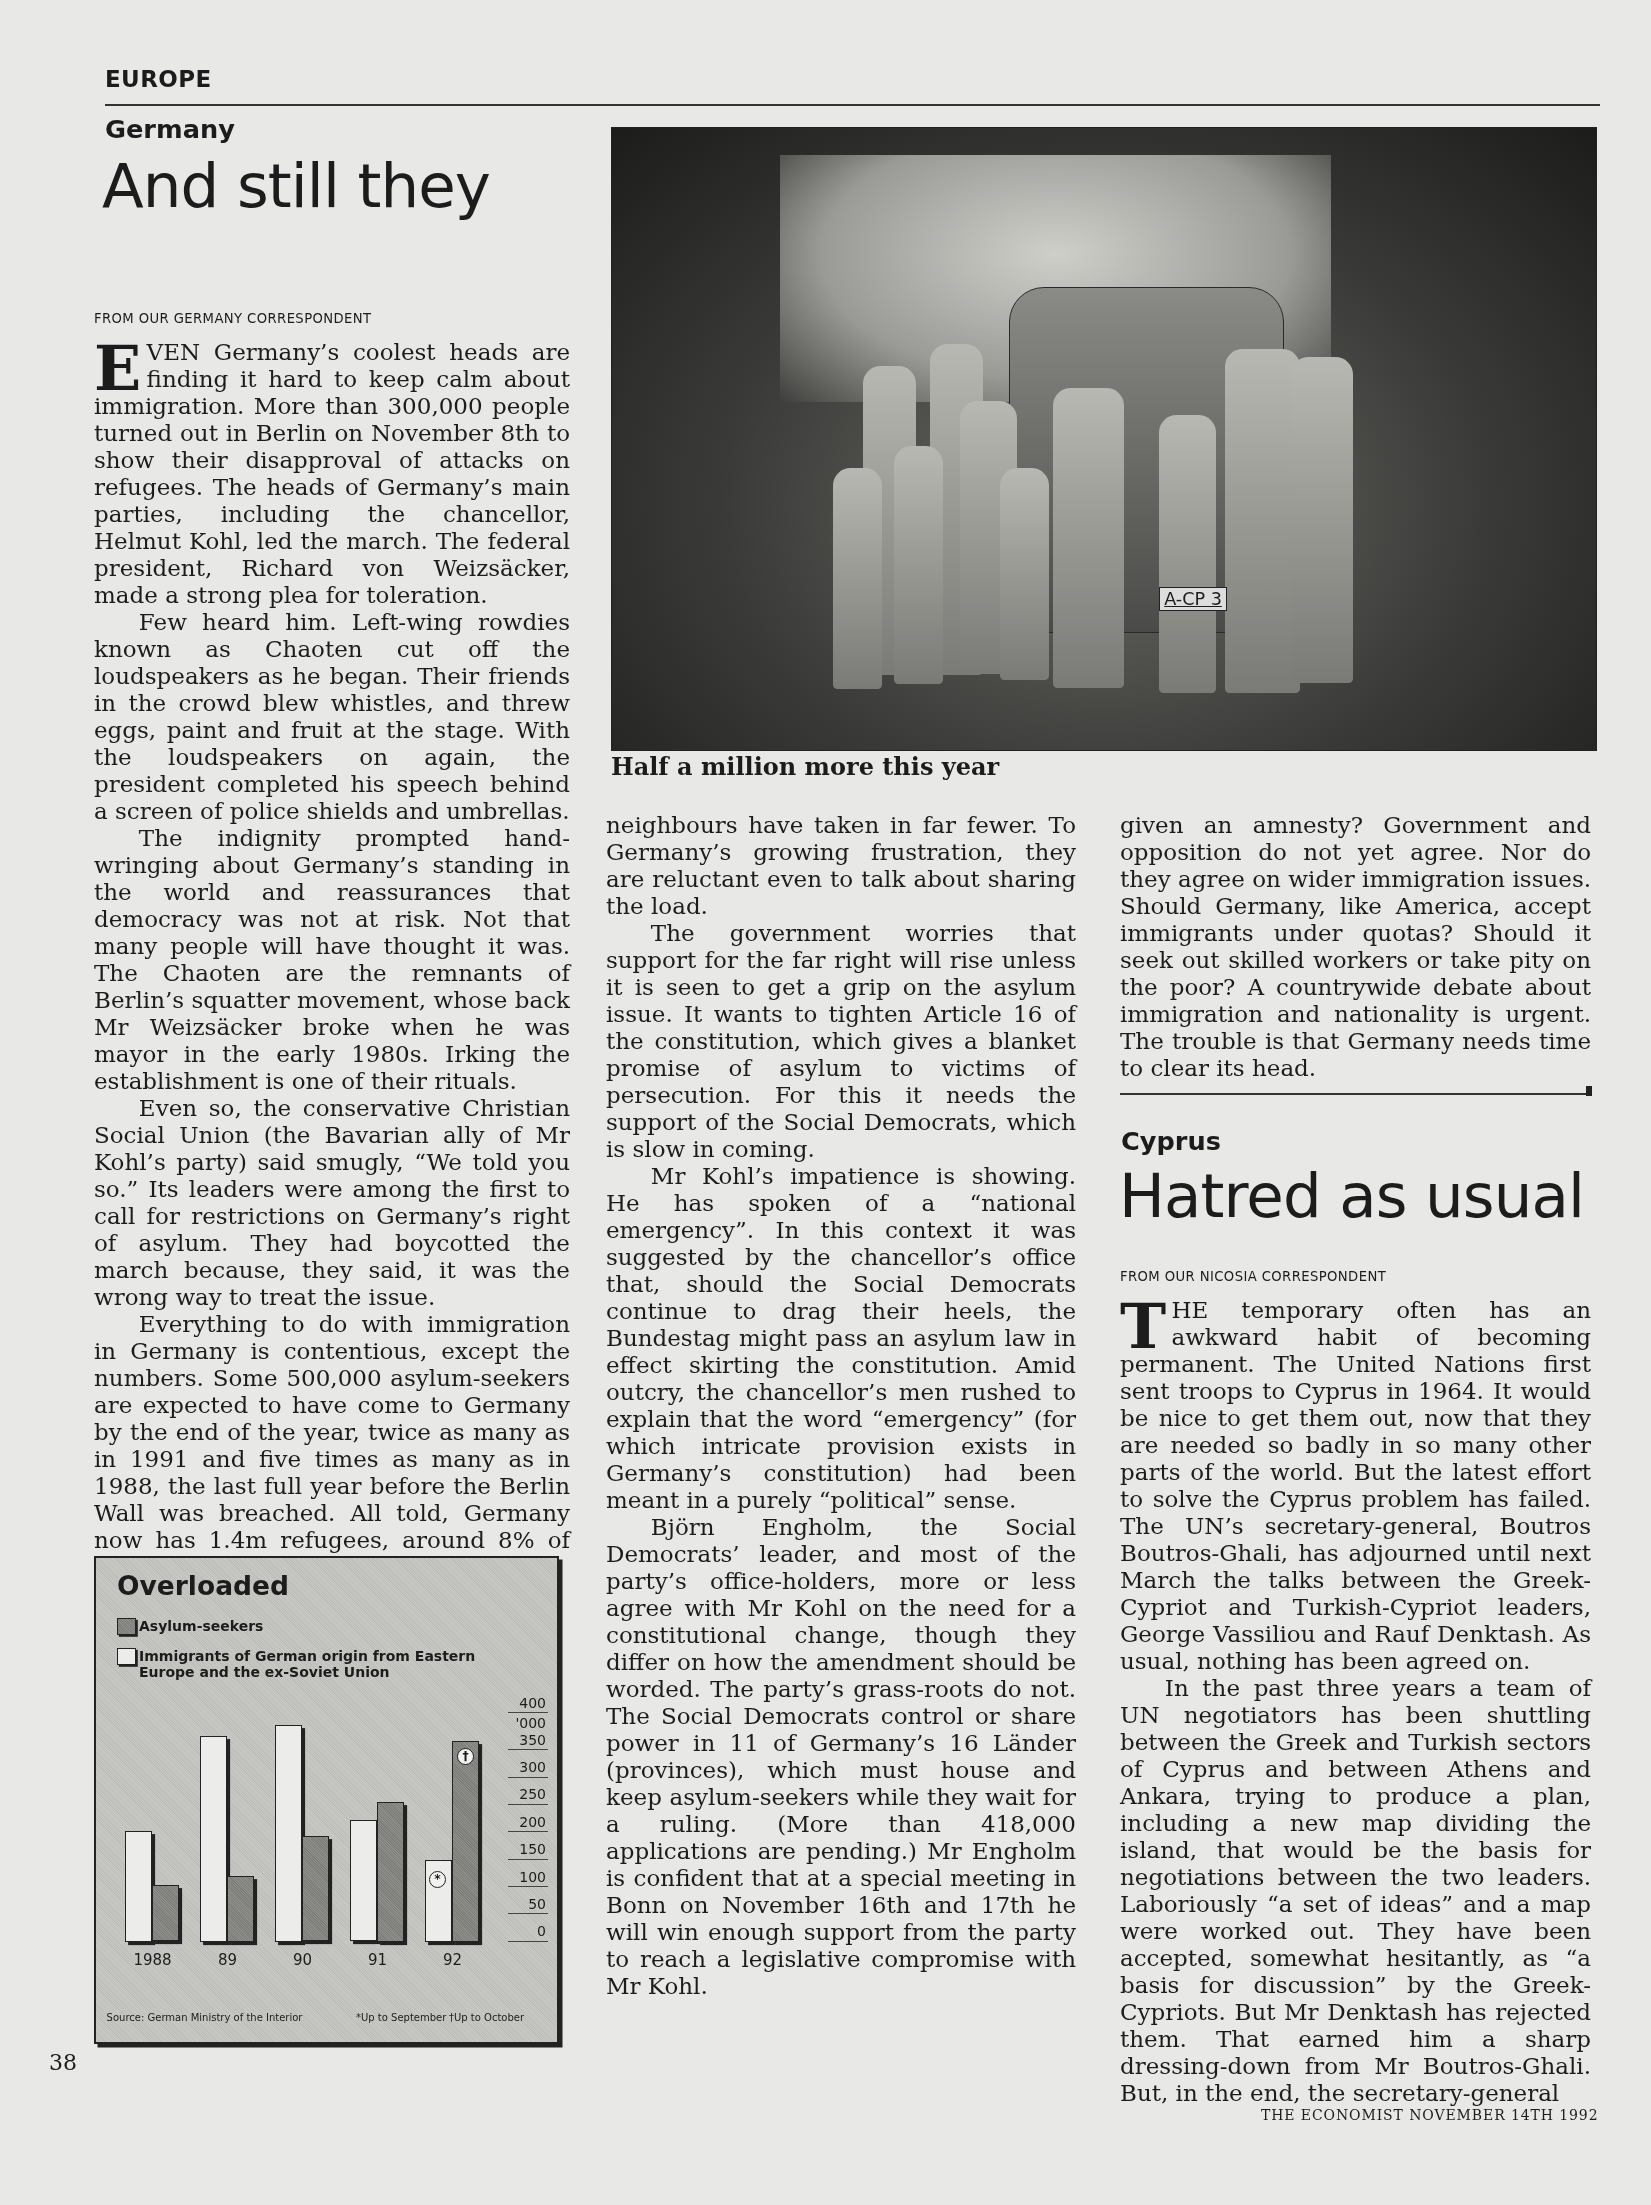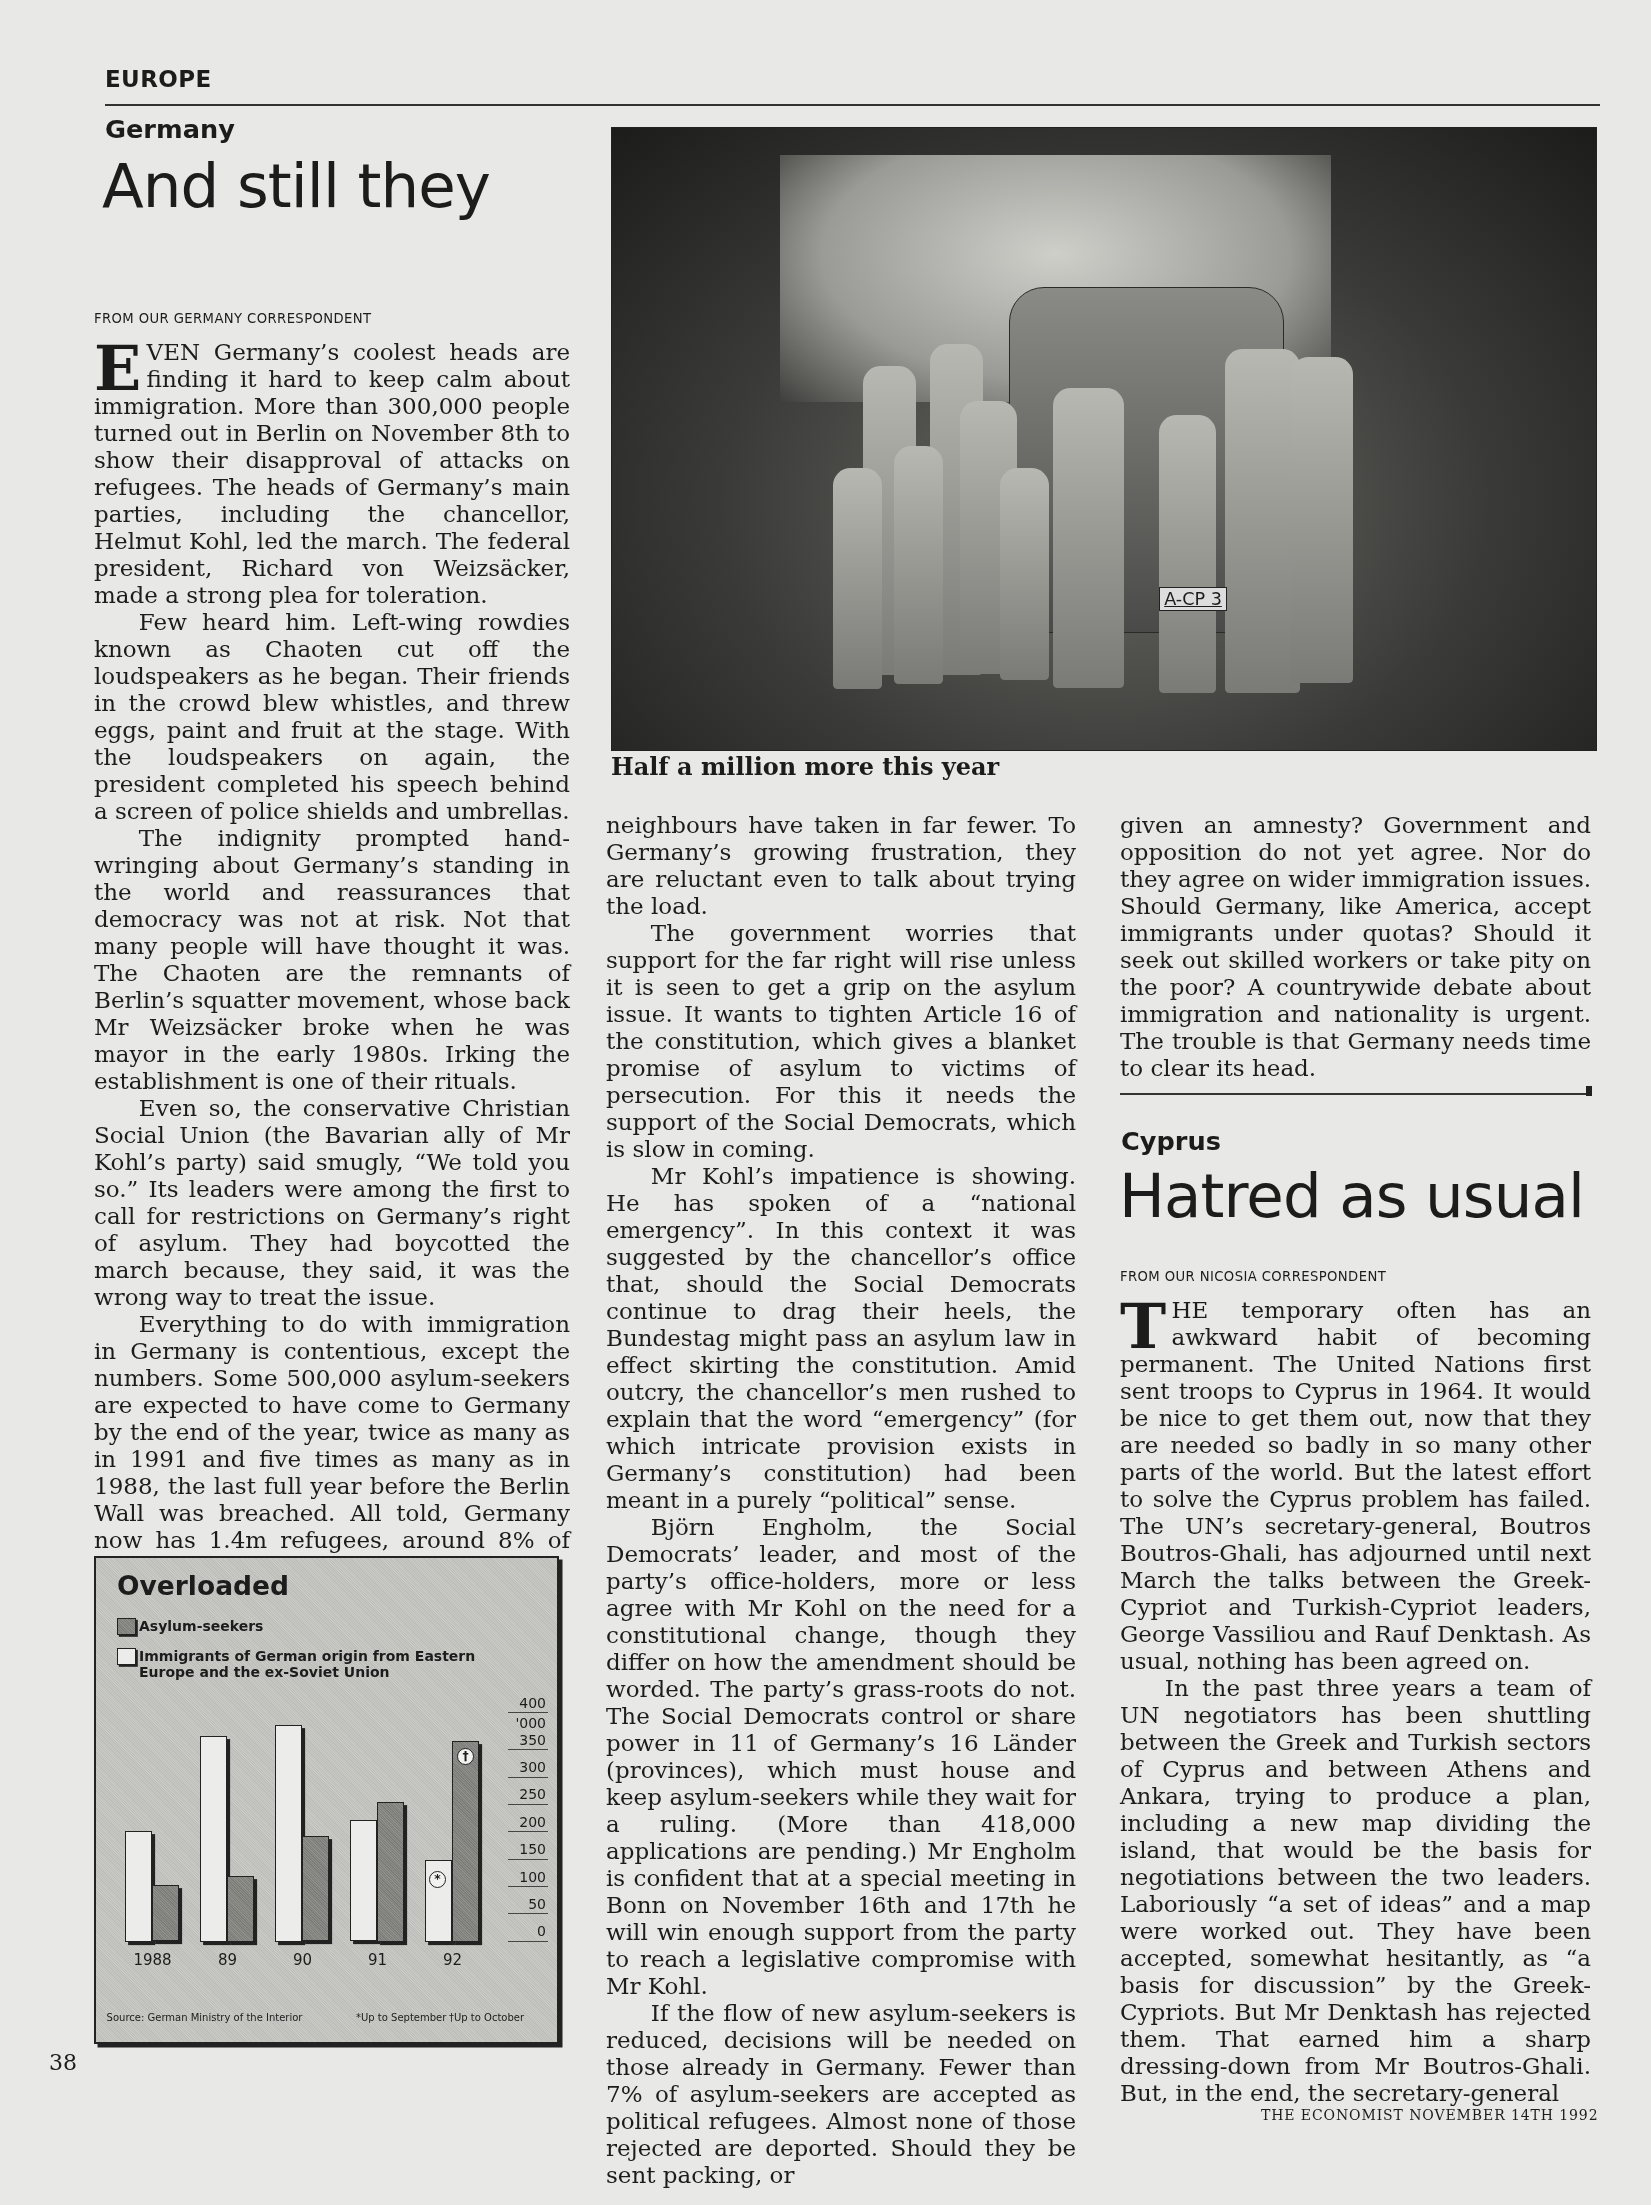--- a/index.html
+++ b/index.html
@@ -77,25 +77,24 @@
   <div class="person" style="left:388px;top:340px;width:49px;height:212px;"></div>
   <div class="person" style="left:441px;top:260px;width:71px;height:300px;"></div>
   <div class="person" style="left:547px;top:287px;width:57px;height:278px;"></div>
   <div class="person" style="left:613px;top:221px;width:75px;height:344px;"></div>
   <div class="person" style="left:679px;top:229px;width:62px;height:326px;"></div>
   <div class="plate">A-CP 3</div>
 </div>
 <div class="abs caption">Half a million more this year</div>
 
 <div class="col" style="left:606px;top:812px;width:470px;">
-  <p class="first">neighbours have taken in far fewer. To Germany’s growing frustration, they are reluctant even to talk about trying the load.</p>
+  <p class="first">neighbours have taken in far fewer. To Germany’s growing frustration, they are reluctant even to talk about sharing the load.</p>
   <p>The government worries that support for the far right will rise unless it is seen to get a grip on the asylum issue. It wants to tighten Article 16 of the constitution, which gives a blanket promise of asylum to victims of persecution. For this it needs the support of the Social Democrats, which is slow in coming.</p>
   <p>Mr Kohl’s impatience is showing. He has spoken of a “national emergency”. In this context it was suggested by the chancellor’s office that, should the Social Democrats continue to drag their heels, the Bundestag might pass an asylum law in effect skirting the constitution. Amid outcry, the chancellor’s men rushed to explain that the word “emergency” (for which intricate provision exists in Germany’s constitution) had been meant in a purely “political” sense.</p>
   <p>Björn Engholm, the Social Democrats’ leader, and most of the party’s office-holders, more or less agree with Mr Kohl on the need for a constitutional change, though they differ on how the amendment should be worded. The party’s grass-roots do not. The Social Democrats control or share power in 11 of Germany’s 16 Länder (provinces), which must house and keep asylum-seekers while they wait for a ruling. (More than 418,000 applications are pending.) Mr Engholm is confident that at a special meeting in Bonn on November 16th and 17th he will win enough support from the party to reach a legislative compromise with Mr Kohl.</p>
-  <p>If the flow of new asylum-seekers is reduced, decisions will be needed on those already in Germany. Fewer than 7% of asylum-seekers are accepted as political refugees. Almost none of those rejected are deported. Should they be sent packing, or</p>
 </div>
 
 <div class="col" style="left:1120px;top:812px;width:471px;">
   <p class="first">given an amnesty? Government and opposition do not yet agree. Nor do they agree on wider immigration issues. Should Germany, like America, accept immigrants under quotas? Should it seek out skilled workers or take pity on the poor? A countrywide debate about immigration and nationality is urgent. The trouble is that Germany needs time to clear its head.</p>
 </div>
 <div class="abs endrule"></div>
 <div class="abs endmark"></div>
 
 <div class="abs sans country" style="left:1121px;top:1126px;">Cyprus</div>
 <div class="abs sans headline" style="left:1119px;top:1164px;">Hatred as usual</div>

